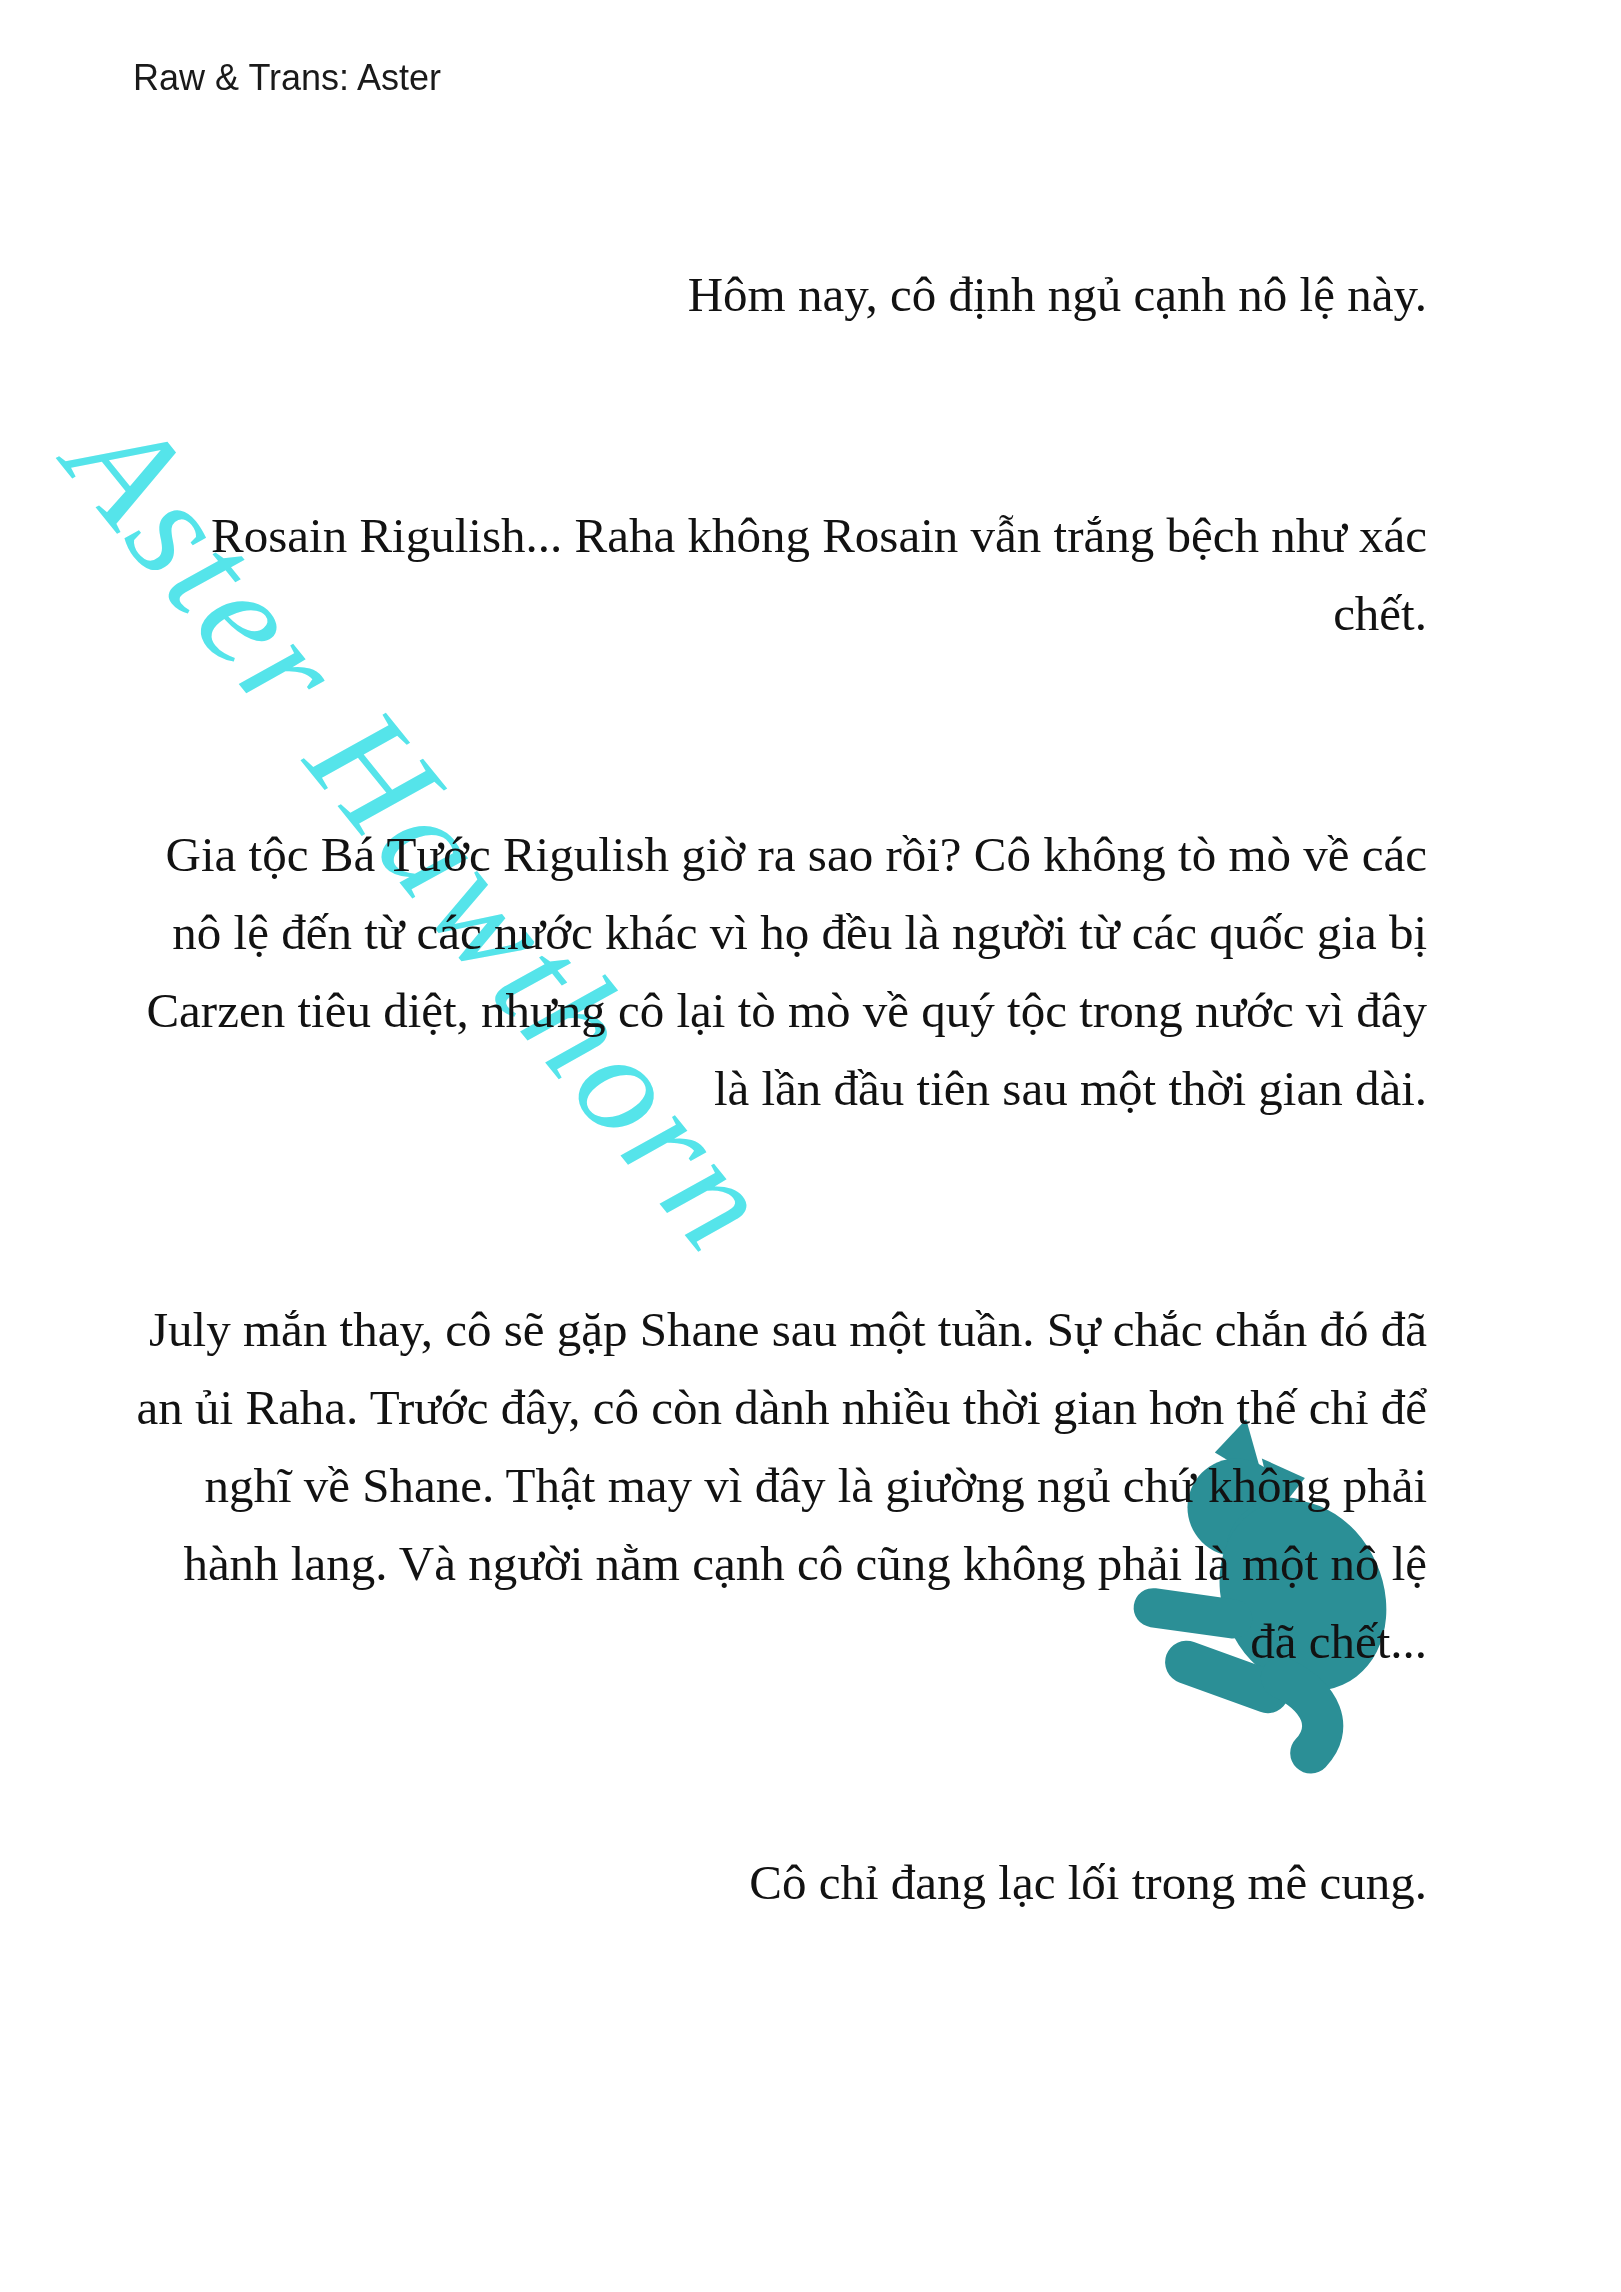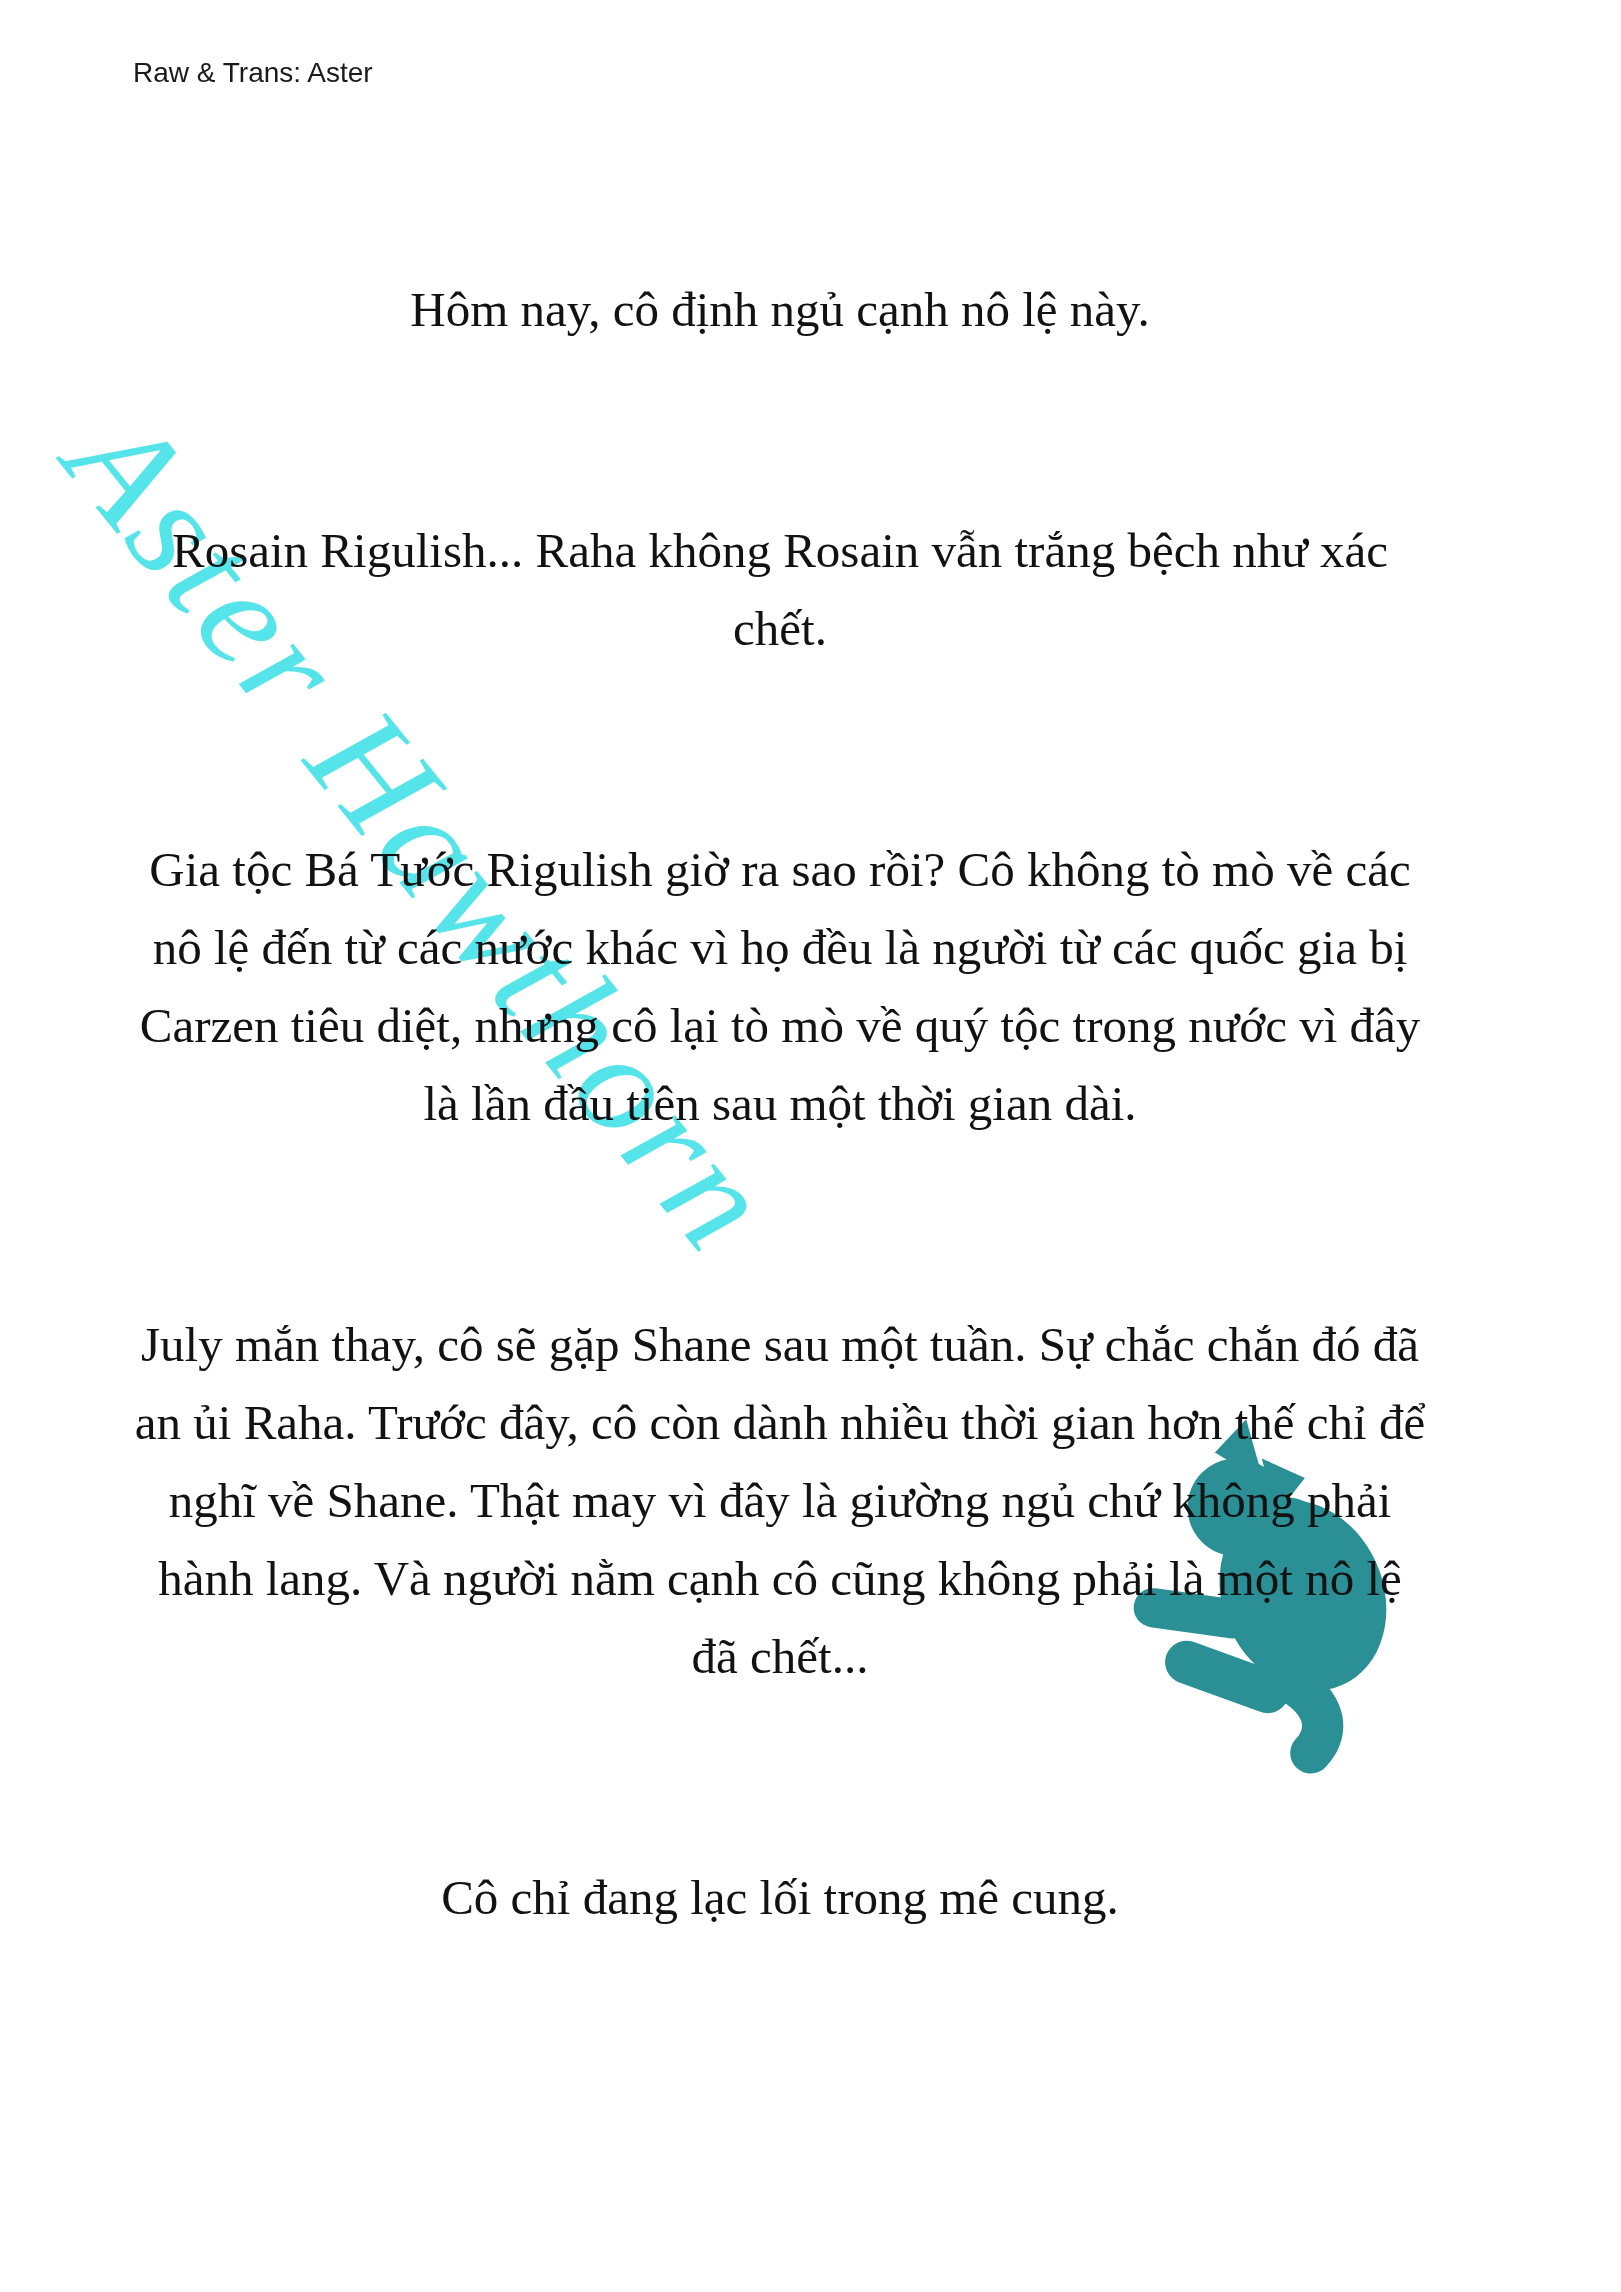--- a/index.html
+++ b/index.html
@@ -17,21 +17,21 @@
     background:var(--bg-color);
     overflow:hidden;
     margin:0 auto;
     font-family:"Liberation Serif", serif;
   }
   .header{
     position:absolute;
     left:133px;
     top:57px;
     font-family:"Liberation Sans", sans-serif;
-    font-size:28px;
+    font-size:36px;
     color:#1a1a1a;
     z-index:3;
   }
   .watermark{
     position:absolute;
     left:165px;
     top:380px;
     font-family:"Liberation Serif", serif;
     font-style:italic;
     font-size:147px;
@@ -49,27 +49,27 @@
     top:1411px;
     width:274px;
     height:363px;
     z-index:1;
   }
   .cat .shape{fill:var(--cat-color);}
   .cat .tail{fill:none;stroke:var(--cat-color);stroke-width:42;stroke-linecap:round;}
   .body-text{
     position:absolute;
     left:133px;
-    top:271px;
+    top:256px;
     width:1294px;
     z-index:2;
     color:var(--text-color);
     font-size:49px;
     line-height:78px;
-    text-align:center;
+    text-align:right;
   }
   .body-text p{
     margin:0 0 163px 0;
   }
 </style>
 </head>
 <body>
 
 <div class="page">
 

